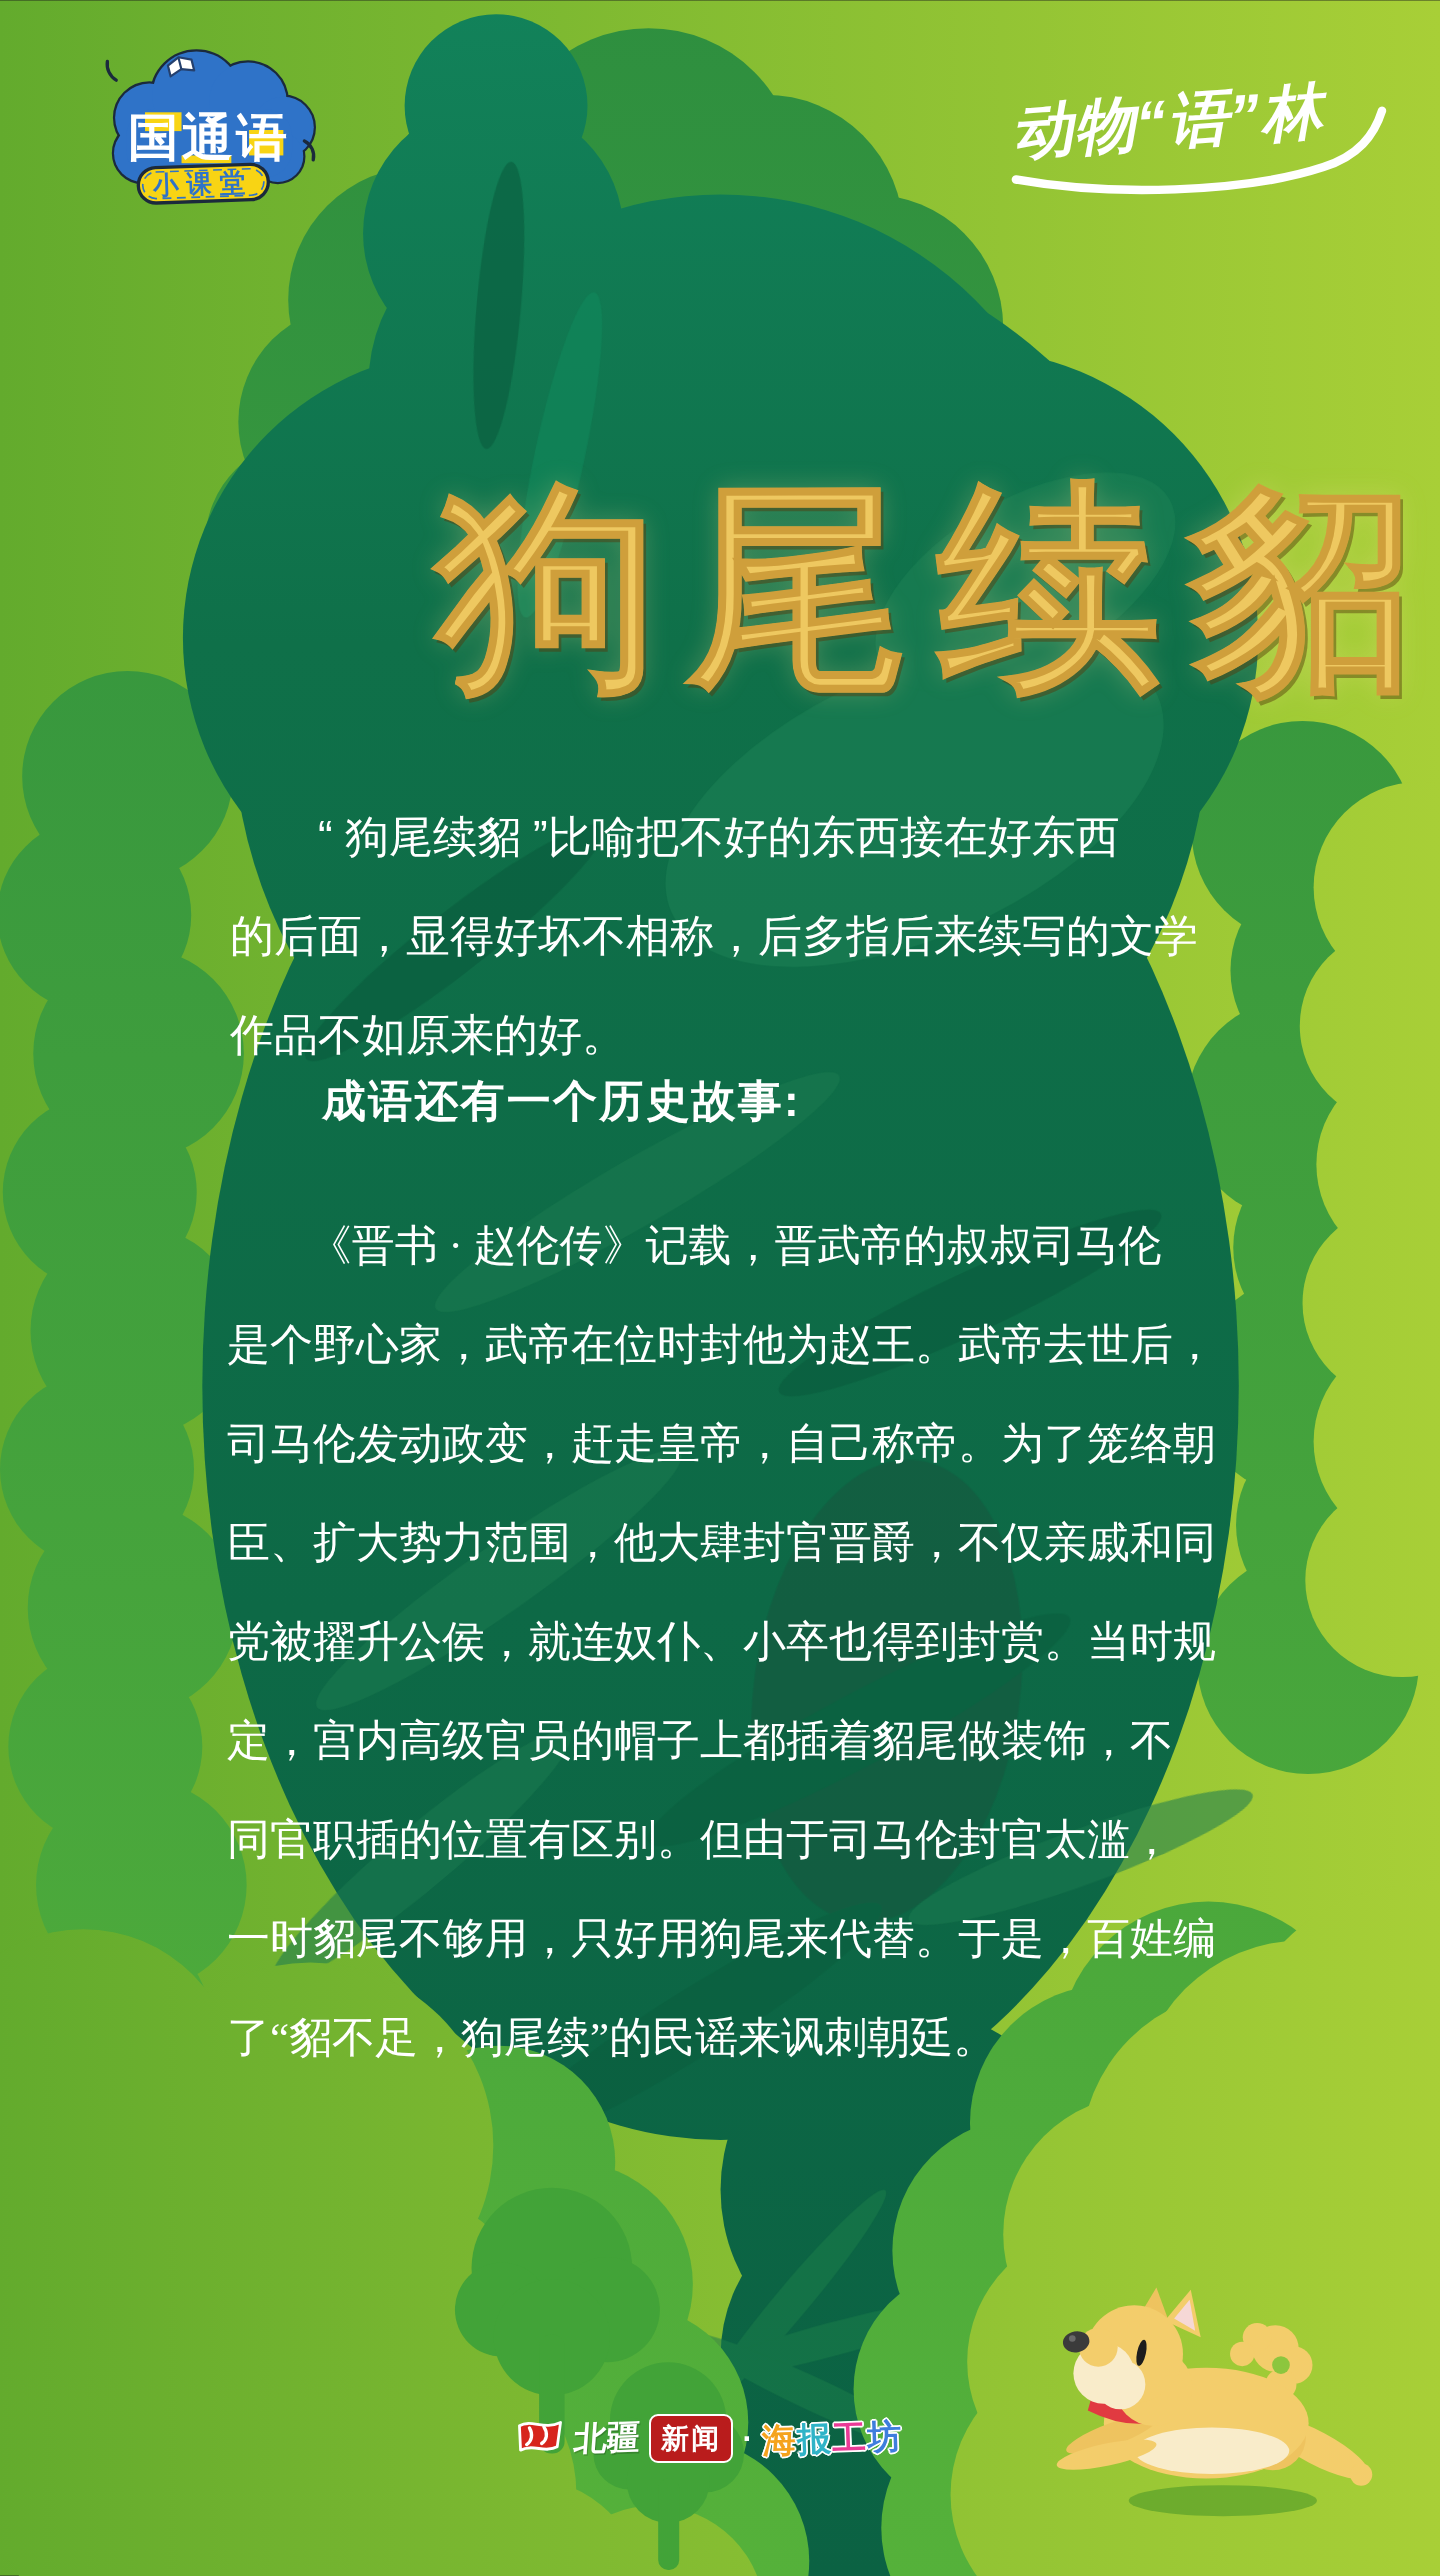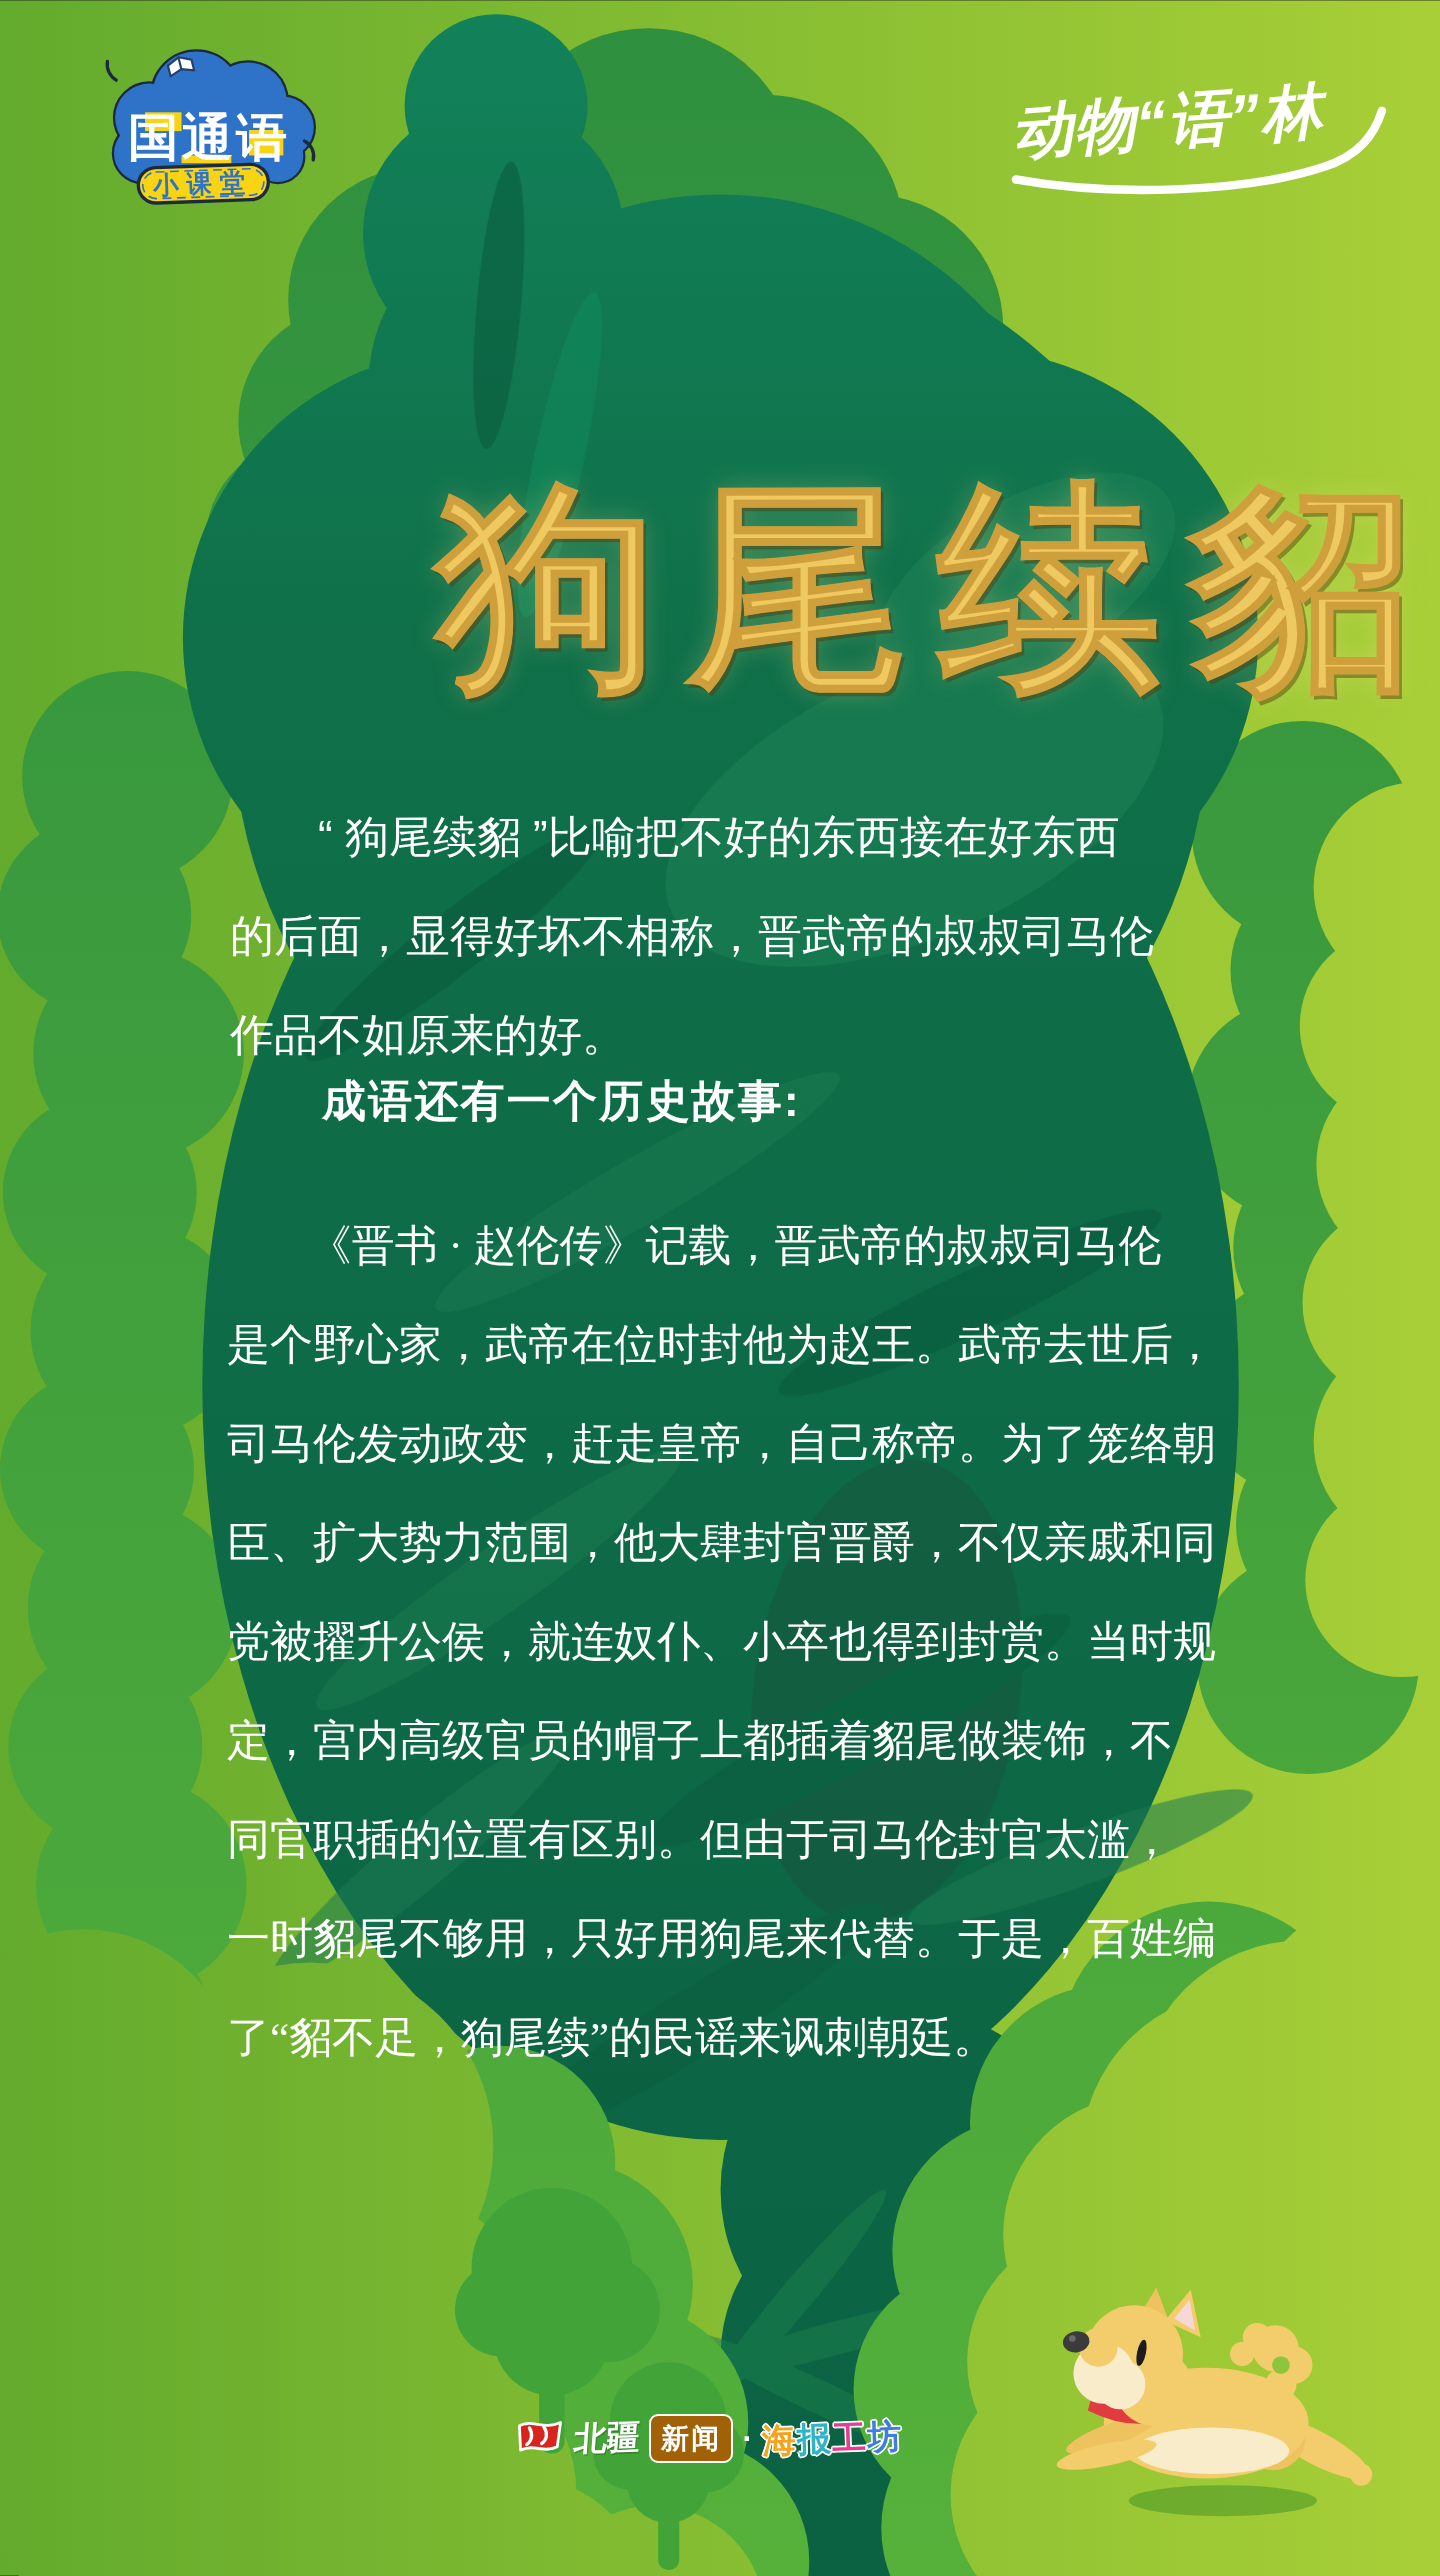--- a/index.html
+++ b/index.html
@@ -24,21 +24,21 @@
     font-size:44px;font-weight:800;letter-spacing:2.2px;}
 
   .story{position:absolute;left:227px;top:1196px;width:1026px;color:#ffffff;
     font-size:43px;line-height:99px;white-space:pre-line;text-indent:1.9em;
     font-family:"Liberation Serif",serif;}
 
   .footer-brand{position:absolute;left:515px;top:2415px;height:47px;
     display:flex;align-items:center;gap:9px;}
   .brand-left{color:#fff;font-size:33px;font-weight:800;
     transform:skewX(-6deg) rotate(-2deg);text-shadow:1.1px 1.7px 0 rgba(0,0,0,.18);}
-  .brand-box{background:#a16207;color:#fff;font-size:28px;font-weight:800;
+  .brand-box{background:#b91c1c;color:#fff;font-size:28px;font-weight:800;
     padding:3.3px 10px;border-radius:9px;border:2.2px solid #ffffff;letter-spacing:2.2px;}
   .brand-sep{color:#fff;font-size:31px;font-weight:900;}
   .brand-colored{font-size:34px;font-weight:900;letter-spacing:1.1px;
     transform:rotate(-2deg);
     text-shadow:1.7px 0 0 #fff,-1.7px 0 0 #fff,0 1.7px 0 #fff,0 -1.7px 0 #fff,
                 1.1px 1.1px 0 #fff,-1.1px -1.1px 0 #fff,1.1px -1.1px 0 #fff,-1.1px 1.1px 0 #fff;}
 
   .trees{position:absolute;left:449px;top:2185px;width:322px;height:391px;}
   .dog{position:absolute;left:1029px;top:2282px;width:360px;height:238px;}
 </style>
@@ -231,21 +231,21 @@
   </svg>
 
   <svg class="masthead" viewBox="0 0 680 270" aria-hidden="true">
     <text x="8" y="152" font-size="108" font-weight="600" font-style="italic" fill="#ffffff" letter-spacing="2" transform="rotate(-4 340 135)">动物“语”林</text>
     <path d="M14 222 C 180 252, 420 246, 560 200 C 622 180, 650 144, 664 100" stroke="#ffffff" stroke-width="15" fill="none" stroke-linecap="round"></path>
   </svg>
 
   <div class="poster-title">狗尾续貂</div>
 
   <div class="intro">“ 狗尾续貂 ”比喻把不好的东西接在好东西
-的后面，显得好坏不相称，晋武帝的叔叔司马伦
+的后面，显得好坏不相称，后多指后来续写的文学
 作品不如原来的好。</div>
 
   <div class="story-heading">成语还有一个历史故事:</div>
   <div class="story">《晋书 · 赵伦传》记载，晋武帝的叔叔司马伦
 是个野心家，武帝在位时封他为赵王。武帝去世后，
 司马伦发动政变，赶走皇帝，自己称帝。为了笼络朝
 臣、扩大势力范围，他大肆封官晋爵，不仅亲戚和同
 党被擢升公侯，就连奴仆、小卒也得到封赏。当时规
 定，宫内高级官员的帽子上都插着貂尾做装饰，不
 同官职插的位置有区别。但由于司马伦封官太滥，

